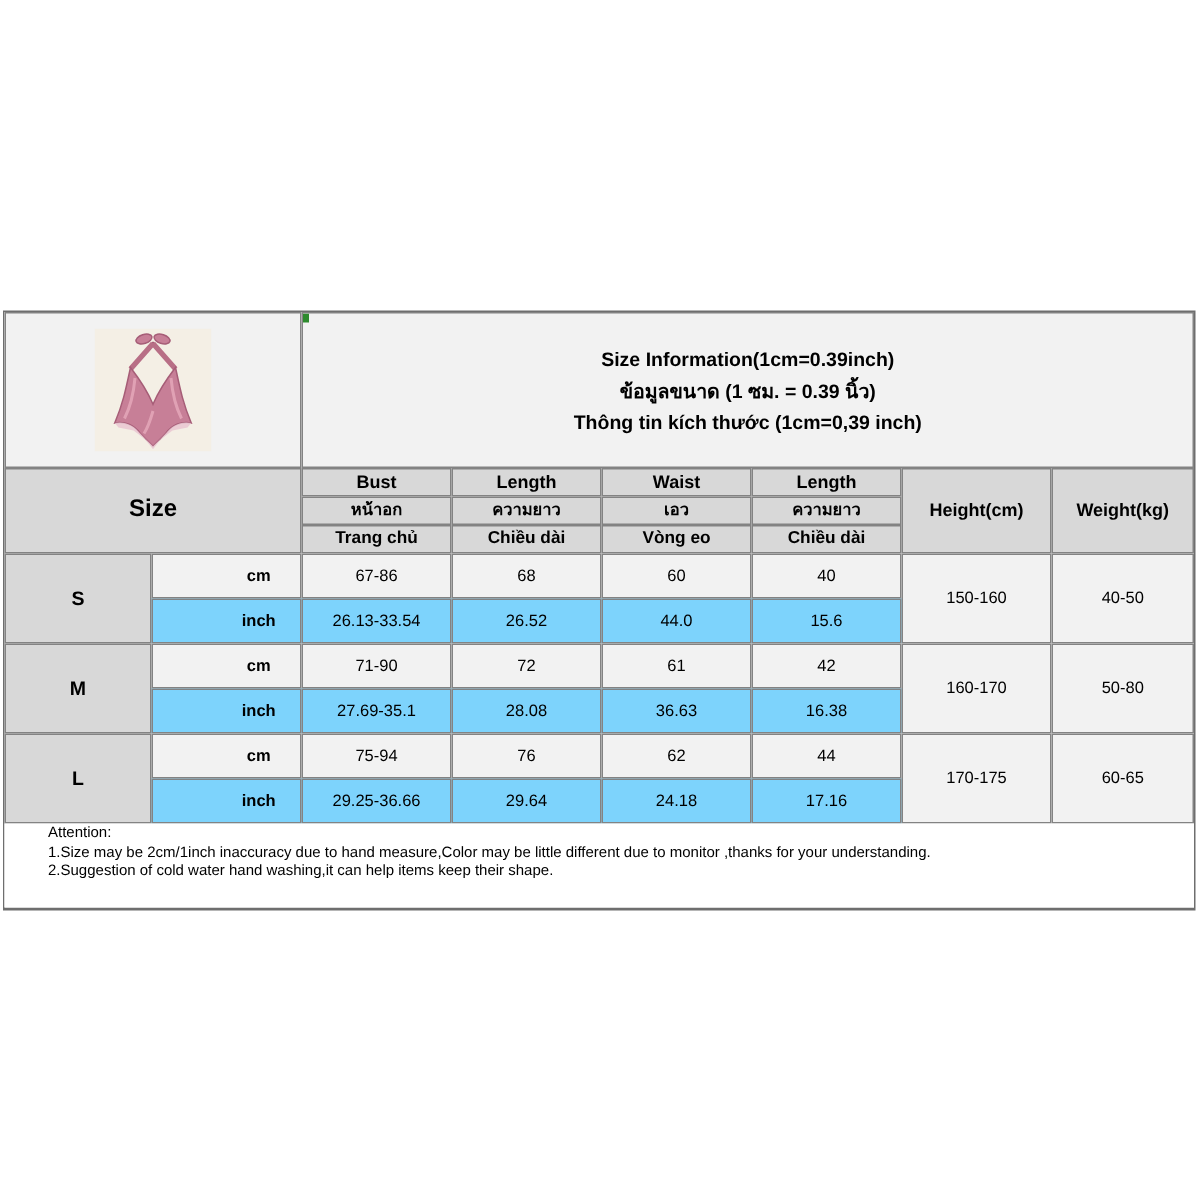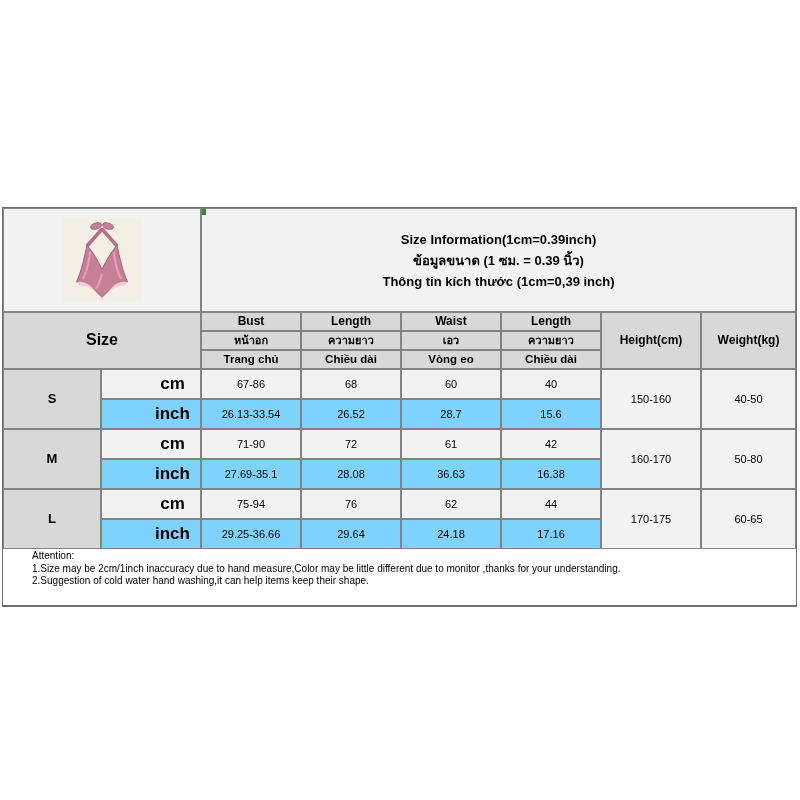--- a/index.html
+++ b/index.html
@@ -26,21 +26,21 @@
   .fill-hdr{background:#d8d8d8;}
   .fill-lt{background:#f2f2f2;}
   .fill-w{background:#7dd3fc;}
   .title-line{font-weight:bold;font-size:13px;line-height:21px;}
   .corner-size{font-weight:bold;font-size:16px;}
   .col-hdr-en{font-weight:bold;font-size:12px;margin-left:48px;}
   .col-hdr-th{font-weight:bold;font-size:11px;}
   .col-hdr-vi{font-weight:bold;font-size:11.5px;}
   .hw-hdr{font-weight:bold;font-size:12px;}
   .size-letter{font-weight:bold;font-size:13px;}
-  .unit{font-weight:bold;font-size:17px;padding-left:43px;}
+  .unit{font-weight:bold;font-size:11px;padding-left:43px;}
   .marker{
     position:absolute;left:0;top:0;width:4px;height:6px;background:#2e8b2e;
   }
   .attention{
     height:56px;box-sizing:border-box;background:#fff;
     padding:1px 3px 0 3px;text-align:left;
     font-size:10px;line-height:12.5px;
   }
   .attention div{white-space:nowrap;margin-left:26px;}
   .photo-wrap{display:flex;align-items:center;justify-content:center;height:100%;}
@@ -132,21 +132,21 @@
       <td class="fill-lt">68</td>
       <td class="fill-lt">60</td>
       <td class="fill-lt">40</td>
       <td rowspan="2" class="fill-lt">150-160</td>
       <td rowspan="2" class="fill-lt">40-50</td>
     </tr>
     <tr style="height:30px">
       <td class="fill-w unit">inch</td>
       <td class="fill-w">26.13-33.54</td>
       <td class="fill-w">26.52</td>
-      <td class="fill-w">28.7</td>
+      <td class="fill-w">44.0</td>
       <td class="fill-w">15.6</td>
     </tr>
 
     <tr style="height:30px">
       <td rowspan="2" class="fill-hdr size-letter">M</td>
       <td class="fill-lt unit">cm</td>
       <td class="fill-lt">71-90</td>
       <td class="fill-lt">72</td>
       <td class="fill-lt">61</td>
       <td class="fill-lt">42</td>

